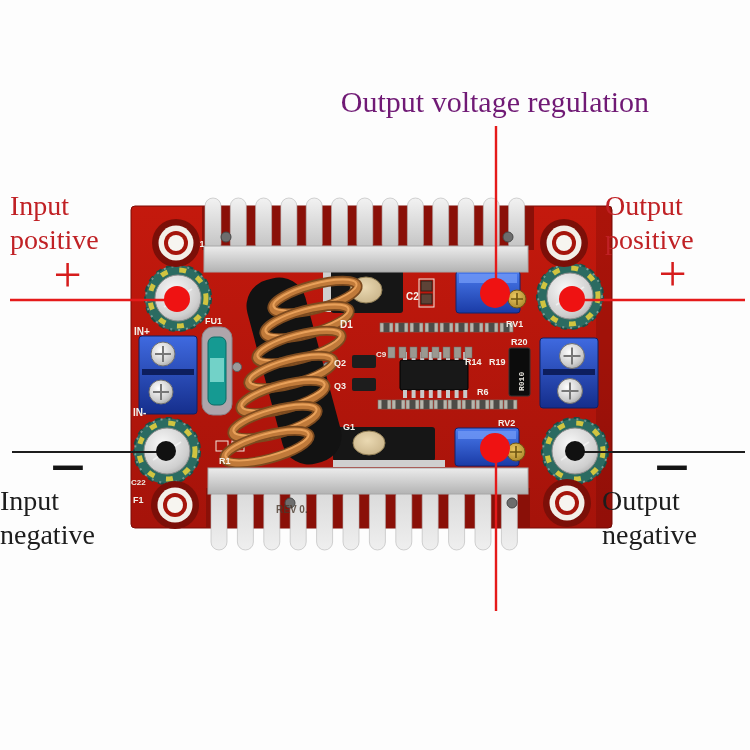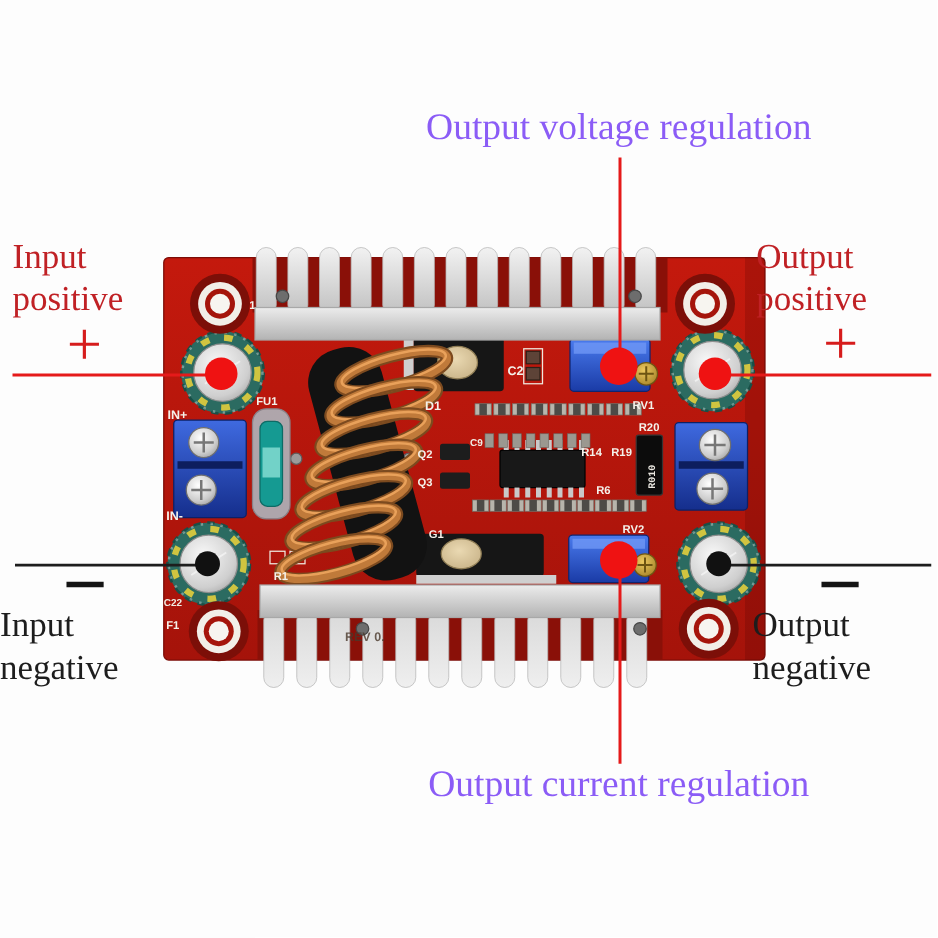--- a/index.html
+++ b/index.html
@@ -1,19 +1,19 @@
 <!DOCTYPE html>
 <html><head>
 <meta charset="utf-8">
 <style>
   html,body{margin:0;padding:0;background:#ffffff;}
   #stage{position:relative;width:750px;height:750px;background:#fdfdfd;overflow:hidden;
          font-family:"Liberation Serif",serif;}
   #scene{position:absolute;left:0;top:0;}
-  .lbl{position:absolute;color:#8b5cf6;text-align:center;font-size:30px;line-height:34px;}
+  .lbl{position:absolute;color:#701a75;text-align:center;font-size:30px;line-height:34px;}
   .side{position:absolute;font-size:28px;line-height:34px;color:#c02125;}
   .side.dark{color:#1d1d1d;}
   .sym{position:absolute;text-align:center;color:#d61c1c;font-size:50px;line-height:46px;}
   .sym.minus{color:#141414;font-size:64px;line-height:40px;font-weight:700;}
   .silk{fill:#f4f1ea;font:700 9px "Liberation Sans",sans-serif;}
   .silk10{fill:#f4f1ea;font:700 10px "Liberation Sans",sans-serif;}
   .silk8{fill:#efece4;font:700 8px "Liberation Sans",sans-serif;}
   .silkdark{fill:#4a392c;opacity:.8;font:700 10px "Liberation Sans",sans-serif;}
   .shunttxt{fill:#e9e6df;font:700 8px "Liberation Mono",monospace;}
 </style>
@@ -336,21 +336,20 @@
     <circle cx="572" cy="299" r="13" fill="#ef1212"></circle>
     <circle cx="166" cy="451" r="10" fill="#111111"></circle>
     <circle cx="575" cy="451" r="10" fill="#111111"></circle>
     <circle cx="495" cy="293" r="15" fill="#ef1212"></circle>
     <circle cx="495" cy="448" r="15" fill="#ef1212"></circle>
   </g>
 </svg>
 
 <div class="lbl" style="left:255px;top:85px;width:480px;">Output voltage regulation</div>
 
-<div class="lbl" style="left:255px;top:611px;width:480px;">Output current regulation</div>
 
 <div class="side" style="left:10px;top:189px;width:150px;">
   <div>Input</div>
   <div>positive</div>
 </div>
 <div class="sym" style="left:20px;top:252px;width:95px;">+</div>
 
 <div class="side" style="left:605px;top:189px;width:145px;">
   <div>Output</div>
   <div>positive</div>

